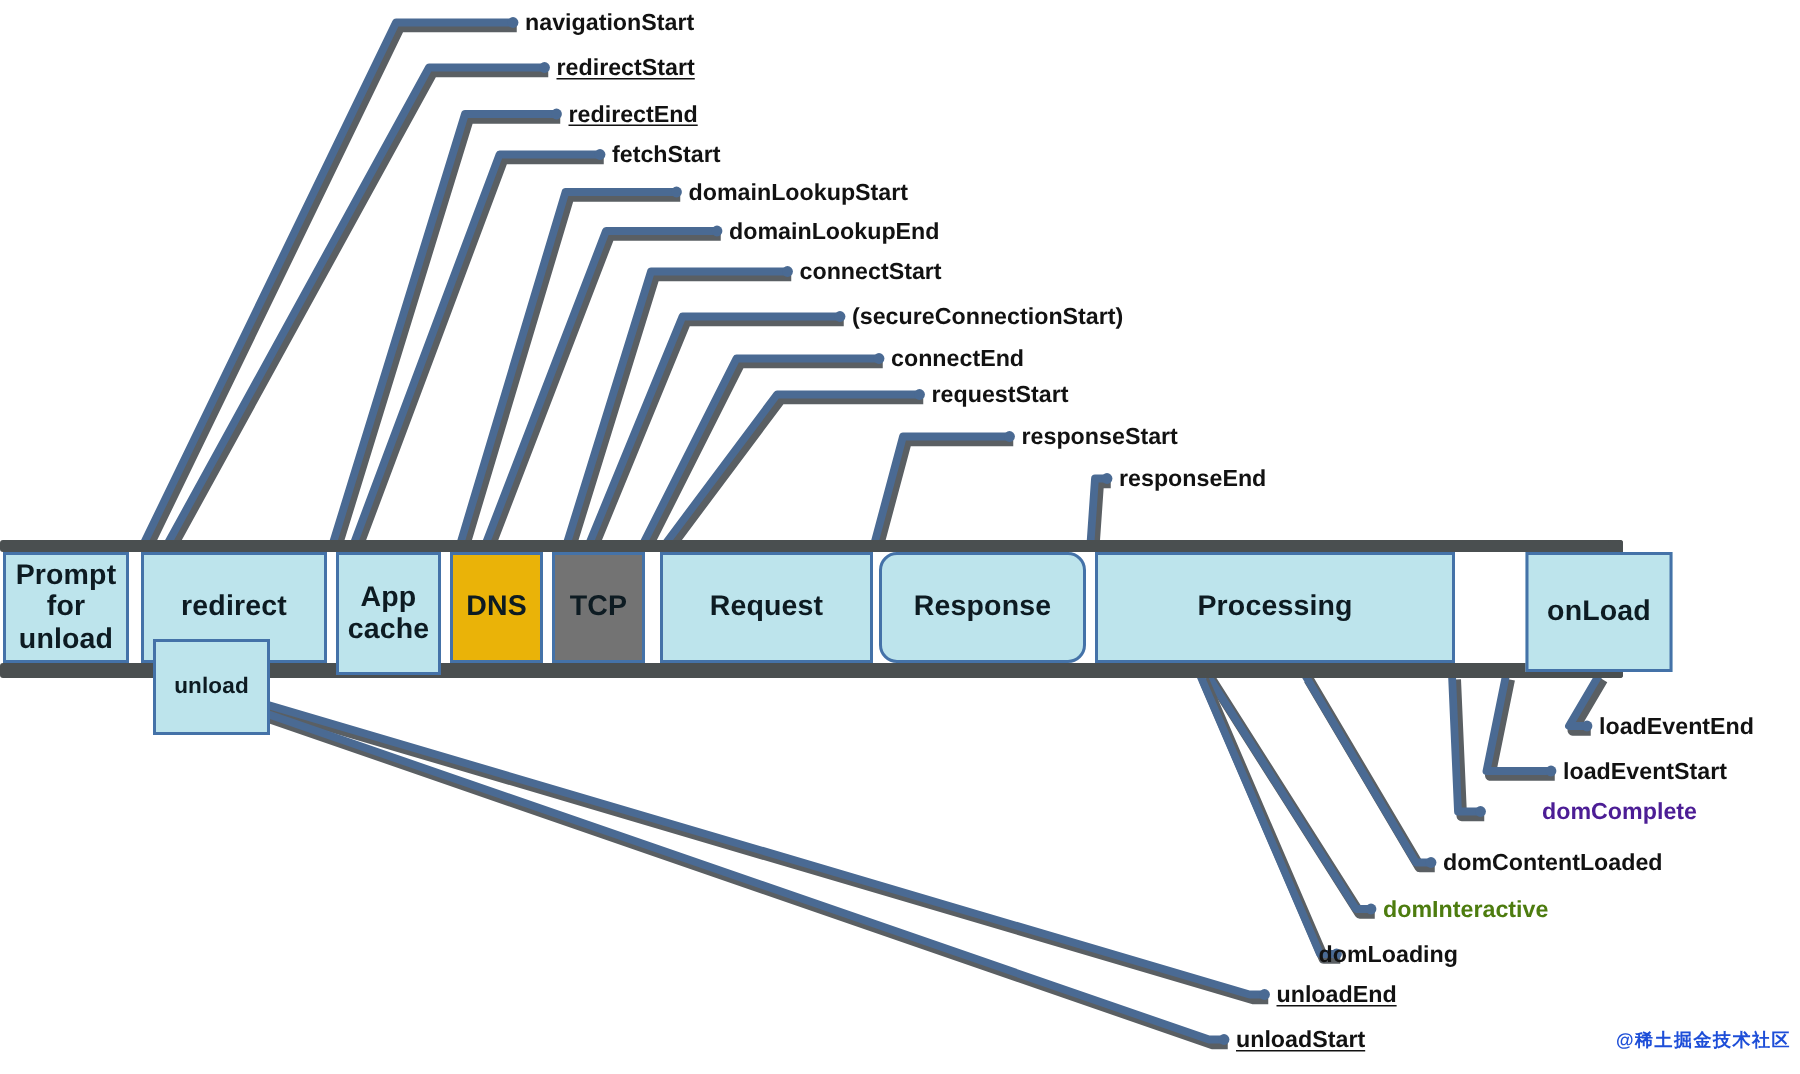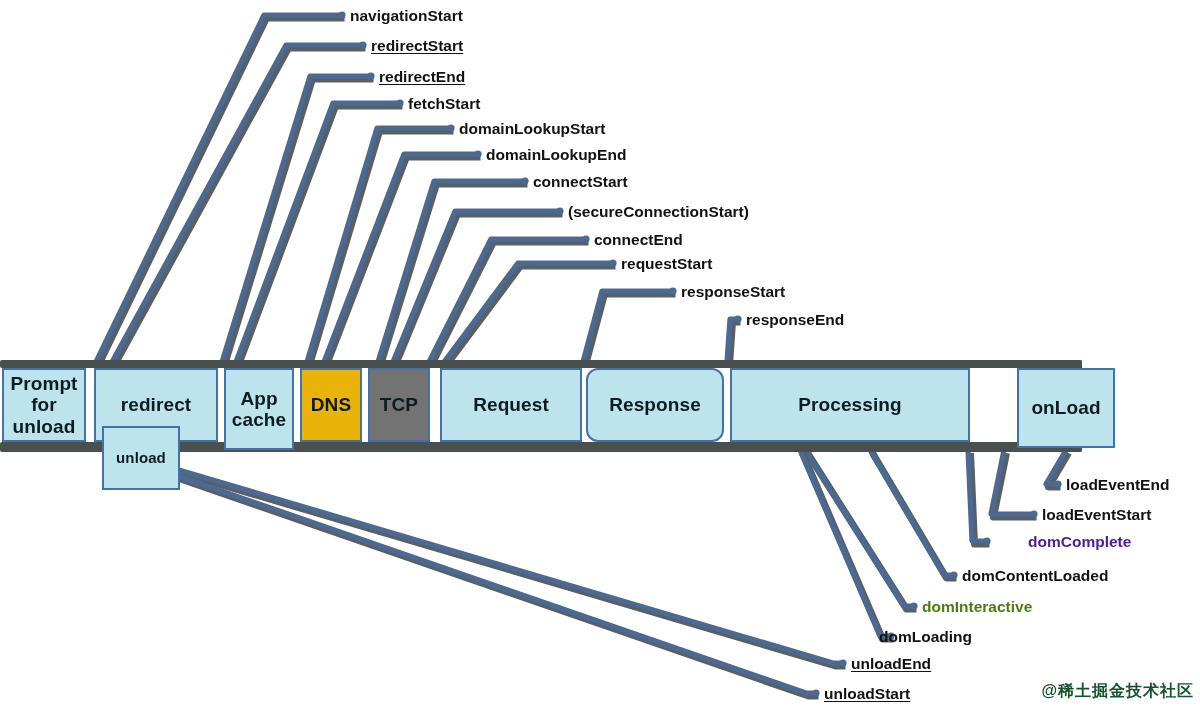--- a/index.html
+++ b/index.html
@@ -66,22 +66,22 @@
     white-space: nowrap;
     line-height: 1;
   }
   .evt.underline { text-decoration: underline; text-underline-offset: 2px; }
 
   
   .watermark {
     position: absolute;
     right: 6px;
     bottom: 14px;
-    font-size: 16px;
-    color: #14532d;
+    font-size: 12px;
+    color: #1d4ed8;
     font-weight: bold;
     letter-spacing: 1px;
     background: transparent;
     user-select: none;
   }
 </style>
 </head>
 <body>
 
 <div id="diagram">

